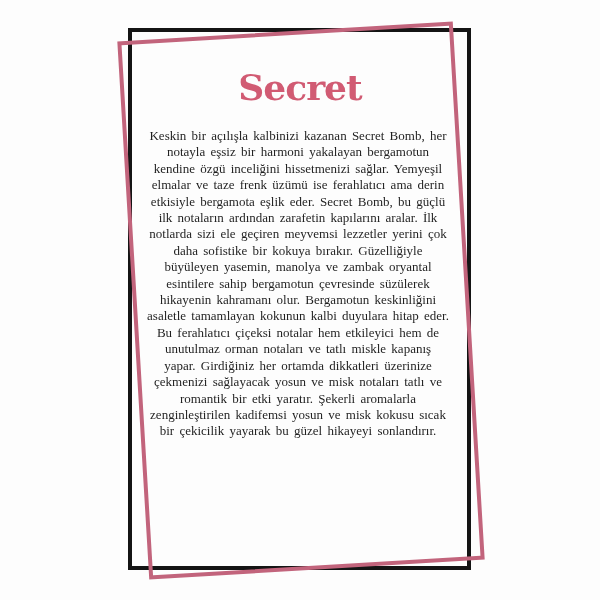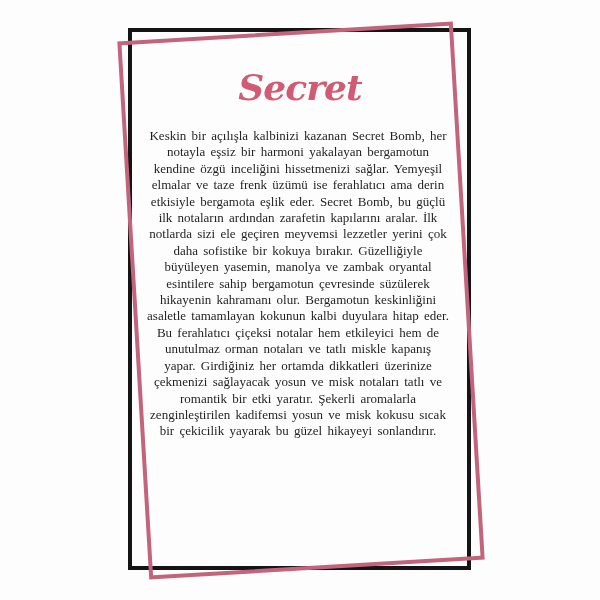--- a/index.html
+++ b/index.html
@@ -46,21 +46,20 @@
     width: 300px;
     z-index: 3;
     display: flex;
     flex-direction: column;
     align-items: center;
   }
   .title {
     margin-top: 38px;
     text-align: center;
     font-family: "DejaVu Serif", serif;
-    font-style: italic;
     font-weight: bold;
     font-size: 36px;
     line-height: 34px;
     letter-spacing: -1px;
     color: #d15b73;
   }
   .desc {
     margin: 24px 4px 0 0;
     width: 302px;
     text-align: center;

